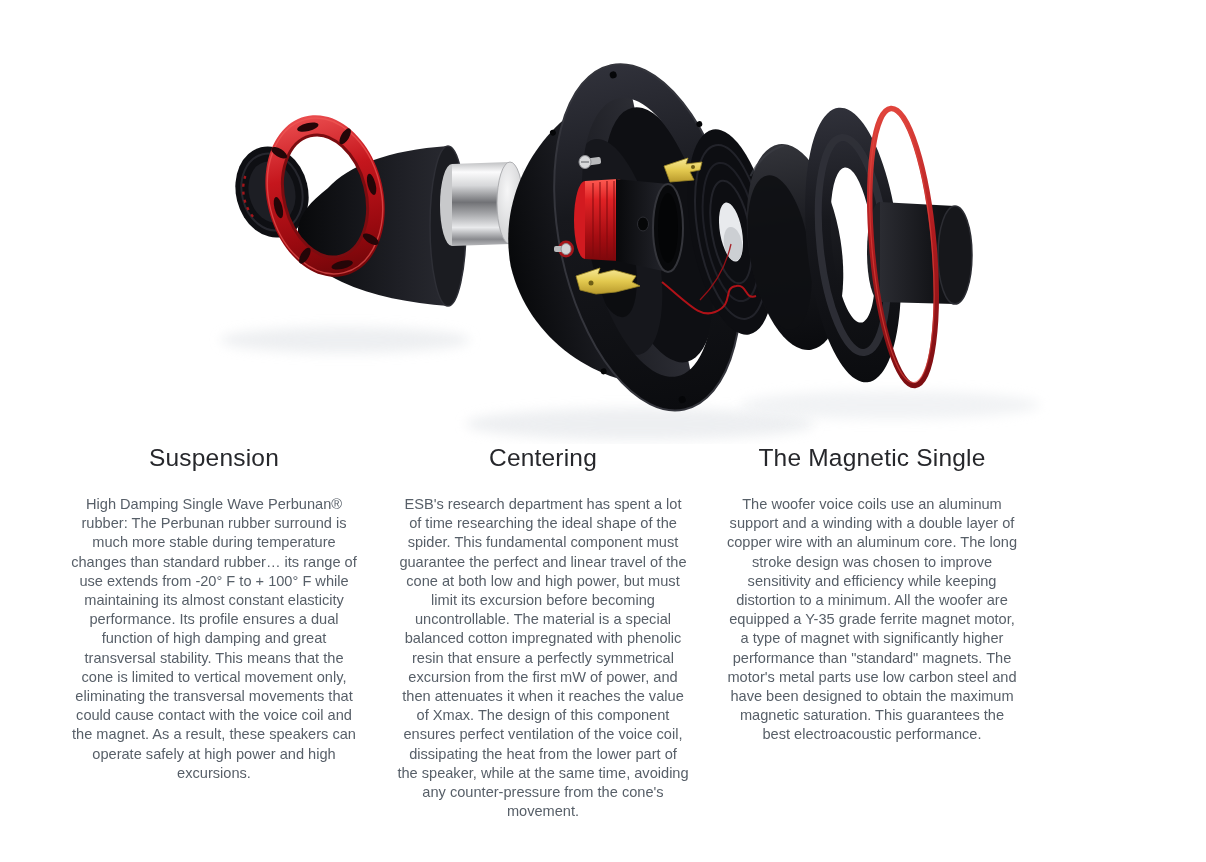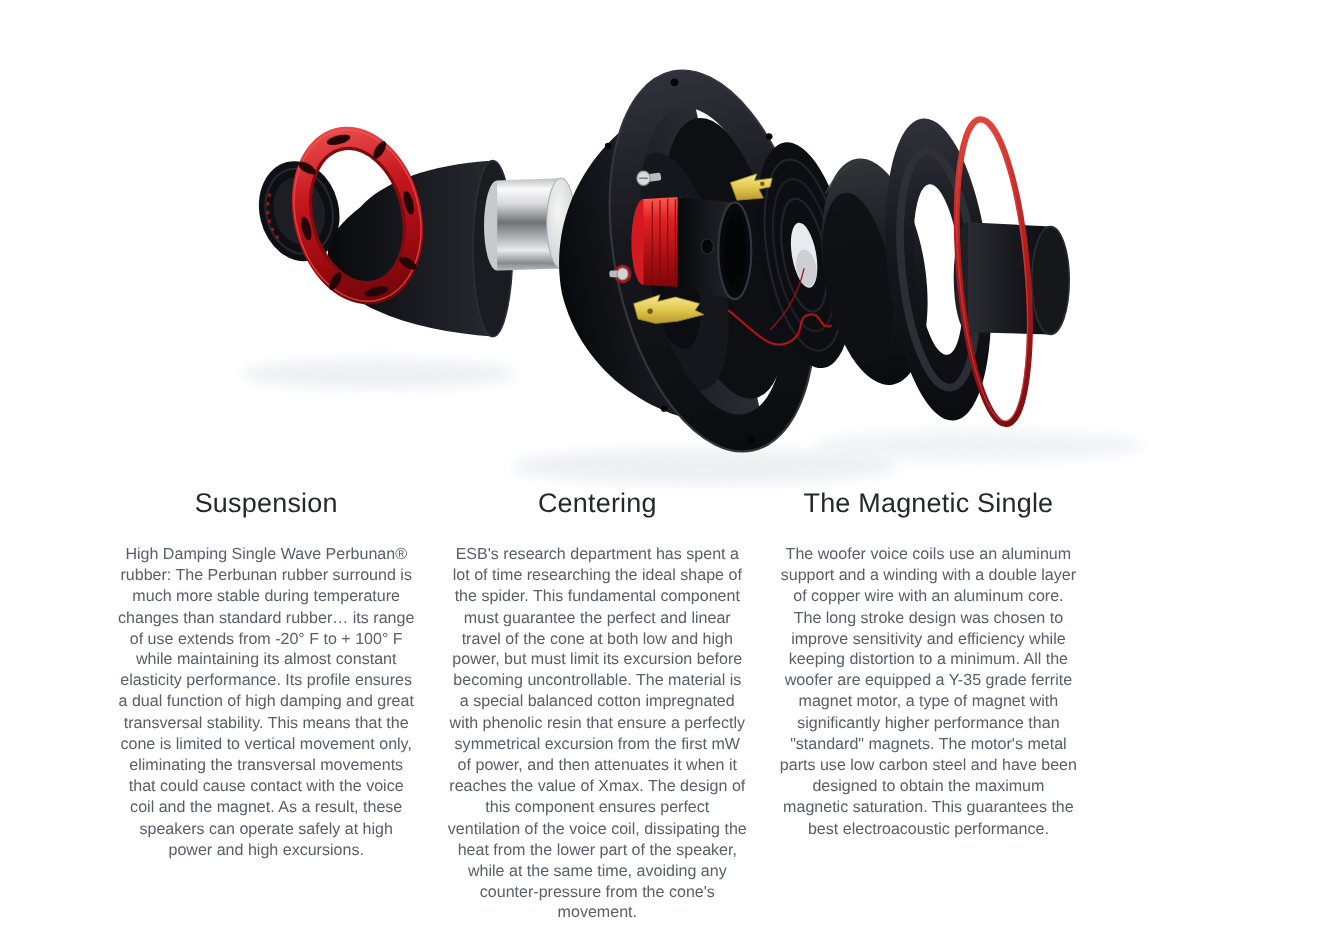--- a/index.html
+++ b/index.html
@@ -4,29 +4,29 @@
 <style>
   html,body{margin:0;padding:0;}
   body{
     width:1206px;height:862px;overflow:hidden;background:#ffffff;
     font-family:"Liberation Sans", sans-serif;color:#575f68;
   }
   .hero{height:444px;margin:0;padding:0;}
   .hero svg{display:block;}
   .features{
     display:flex;justify-content:space-between;
-    padding:0 96px;box-sizing:border-box;width:1086px;
+    padding:0 68px;box-sizing:border-box;width:1086px;
   }
   .feature-col{width:292px;text-align:center;}
   .feature-col h2{
     margin:0 0 23px 0;font-size:24.5px;line-height:28px;font-weight:400;
     color:#26272b;letter-spacing:.2px;
   }
   .feature-col p{
-    margin:10px;font-size:14.6px;line-height:19.2px;color:#575f68;
+    margin:0;font-size:14.6px;line-height:19.2px;color:#575f68;
   }
 </style>
 </head>
 <body>
 
 <figure class="hero">
 <svg width="1206" height="444" viewBox="0 0 1206 444" xmlns="http://www.w3.org/2000/svg">
   <defs>
     <filter id="soft" x="-50%" y="-50%" width="200%" height="200%">
           <feGaussianBlur stdDeviation="6"></feGaussianBlur>

